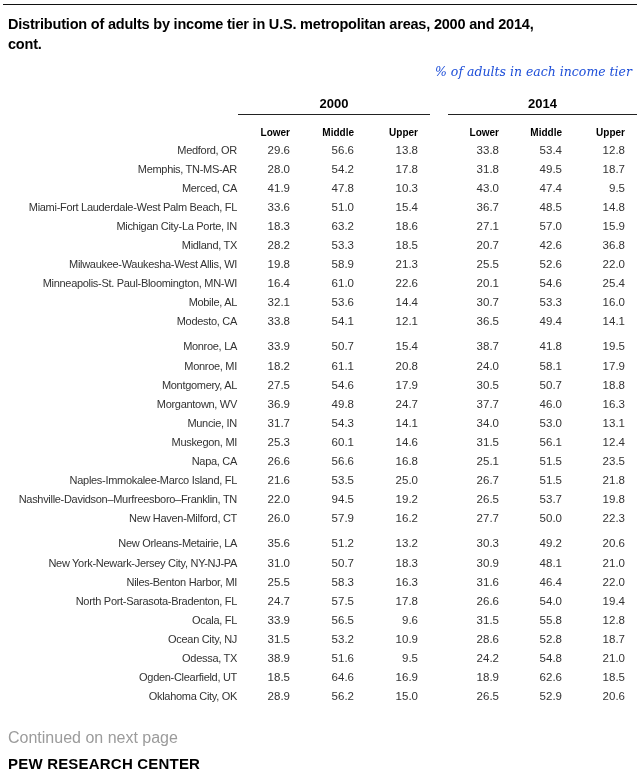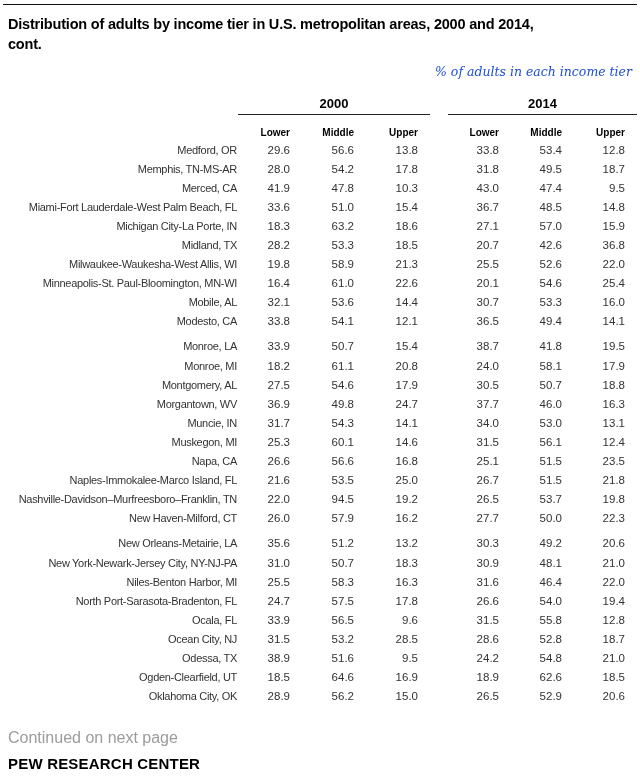--- a/index.html
+++ b/index.html
@@ -383,21 +383,21 @@
           <td class="num">9.6</td>
           <td class="spacer"></td>
           <td class="num">31.5</td>
           <td class="num">55.8</td>
           <td class="num">12.8</td>
         </tr>
         <tr>
           <td class="metro">Ocean City, NJ</td>
           <td class="num">31.5</td>
           <td class="num">53.2</td>
-          <td class="num">28.5</td>
+          <td class="num">10.9</td>
           <td class="spacer"></td>
           <td class="num">28.6</td>
           <td class="num">52.8</td>
           <td class="num">18.7</td>
         </tr>
         <tr>
           <td class="metro">Odessa, TX</td>
           <td class="num">38.9</td>
           <td class="num">51.6</td>
           <td class="num">9.5</td>

